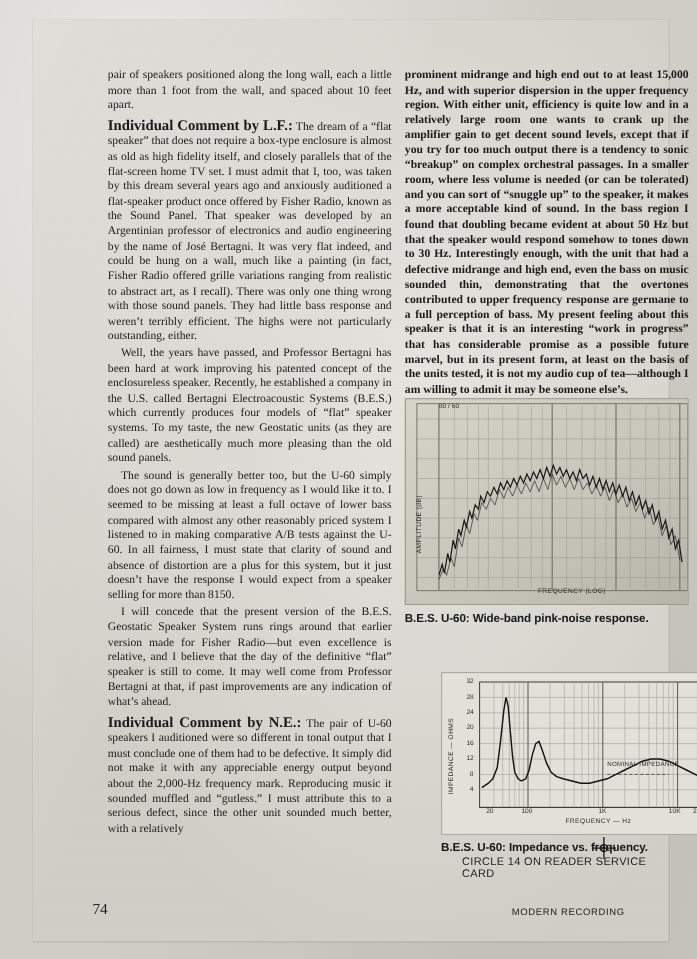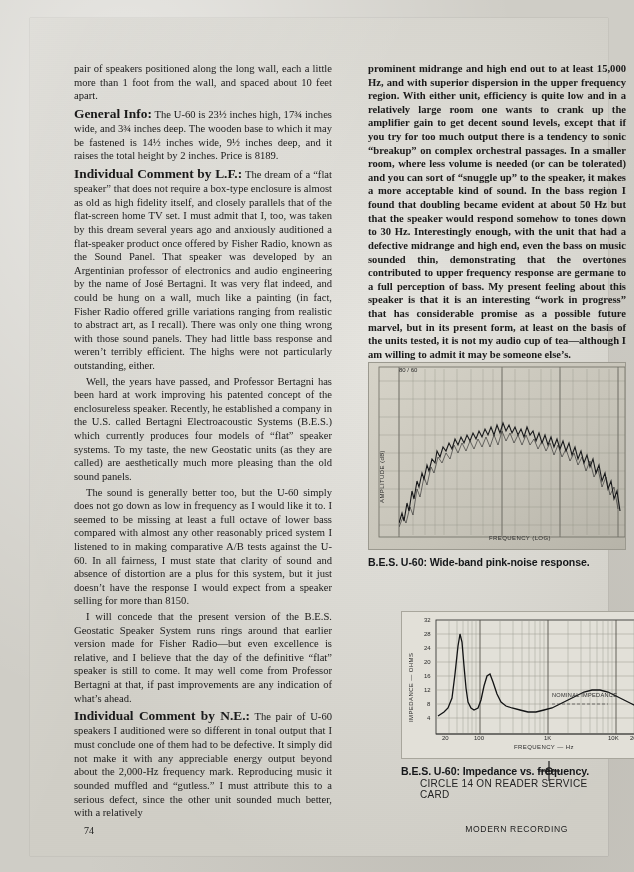--- a/index.html
+++ b/index.html
@@ -40,21 +40,21 @@
   }
   .col {
     position: absolute;
     top: 44px;
     width: 258px;
     font-size: 10.6px;
     line-height: 1.285;
     text-align: justify;
     hyphens: auto;
   }
-  #col-left { left: 44px; }
+  #col-left { left: 68px; }
   #col-right { left: 338px; font-weight: bold; }
   .col p { margin: 0 0 2px 0; text-indent: 12px; }
   .col p.noindent { text-indent: 0; }
   .head {
     font-family: "Liberation Serif", serif;
     font-weight: bold;
     font-size: 13.4px;
   }
   .sec { margin-top: 9px; }
   .figure {
@@ -105,21 +105,21 @@
   .tickn {
     position: absolute;
     font-family: "Liberation Sans", sans-serif;
     font-size: 6px;
     color: #2a2a2a;
   }
   #footer-page {
     position: absolute;
     left: 54px; bottom: 20px;
     font-family: "Liberation Serif", serif;
-    font-size: 10px;
+    font-size: 14px;
     color: #222;
   }
   #footer-mag {
     position: absolute;
     right: 40px; bottom: 22px;
     font-family: "Liberation Sans", sans-serif;
     font-size: 8.6px;
     letter-spacing: .6px;
     color: #222;
   }
@@ -147,21 +147,20 @@
 </head>
 <body>
 
 <div id="page">
   <div id="paper">
     <div class="noise"></div>
 
     <div class="col" id="col-left">
       <p class="noindent">pair of speakers positioned along the long wall, each a little more than 1 foot from the wall, and spaced about 10 feet apart.</p>
 
-      <p class="noindent sec"><span class="head">General Info:</span><span> The U-60 is 23½ inches high, 17¾ inches wide, and 3¾ inches deep. The wooden base to which it may be fastened is 14½ inches wide, 9½ inches deep, and it raises the total height by 2 inches. Price is 8189.</span></p>
 
       <p class="noindent sec"><span class="head">Individual Comment by L.F.:</span><span> The dream of a “flat speaker” that does not require a box-type enclosure is almost as old as high fidelity itself, and closely parallels that of the flat-screen home TV set. I must admit that I, too, was taken by this dream several years ago and anxiously auditioned a flat-speaker product once offered by Fisher Radio, known as the Sound Panel. That speaker was developed by an Argentinian professor of electronics and audio engineering by the name of José Bertagni. It was very flat indeed, and could be hung on a wall, much like a painting (in fact, Fisher Radio offered grille variations ranging from realistic to abstract art, as I recall). There was only one thing wrong with those sound panels. They had little bass response and weren’t terribly efficient. The highs were not particularly outstanding, either.</span></p>
 
       <p>Well, the years have passed, and Professor Bertagni has been hard at work improving his patented concept of the enclosureless speaker. Recently, he established a company in the U.S. called Bertagni Electroacoustic Systems (B.E.S.) which currently produces four models of “flat” speaker systems. To my taste, the new Geostatic units (as they are called) are aesthetically much more pleasing than the old sound panels.</p>
       <p>The sound is generally better too, but the U-60 simply does not go down as low in frequency as I would like it to. I seemed to be missing at least a full octave of lower bass compared with almost any other reasonably priced system I listened to in making comparative A/B tests against the U-60. In all fairness, I must state that clarity of sound and absence of distortion are a plus for this system, but it just doesn’t have the response I would expect from a speaker selling for more than 8150.</p>
       <p>I will concede that the present version of the B.E.S. Geostatic Speaker System runs rings around that earlier version made for Fisher Radio—but even excellence is relative, and I believe that the day of the definitive “flat” speaker is still to come. It may well come from Professor Bertagni at that, if past improvements are any indication of what’s ahead.</p>
 
       <p class="noindent sec"><span class="head">Individual Comment by N.E.:</span><span> The pair of U-60 speakers I auditioned were so different in tonal output that I must conclude one of them had to be defective. It simply did not make it with any appreciable energy output beyond about the 2,000-Hz frequency mark. Reproducing music it sounded muffled and “gutless.” I must attribute this to a serious defect, since the other unit sounded much better, with a relatively</span></p>
     </div>
 

